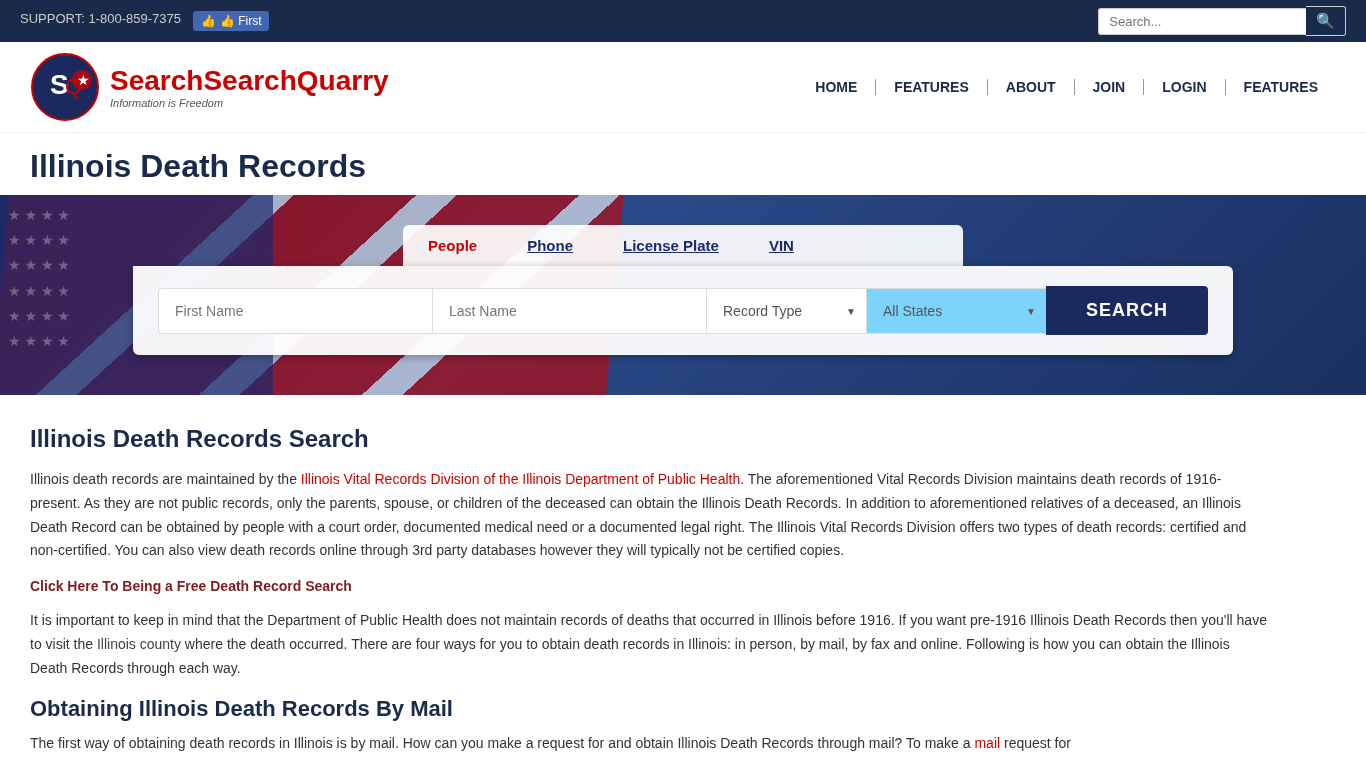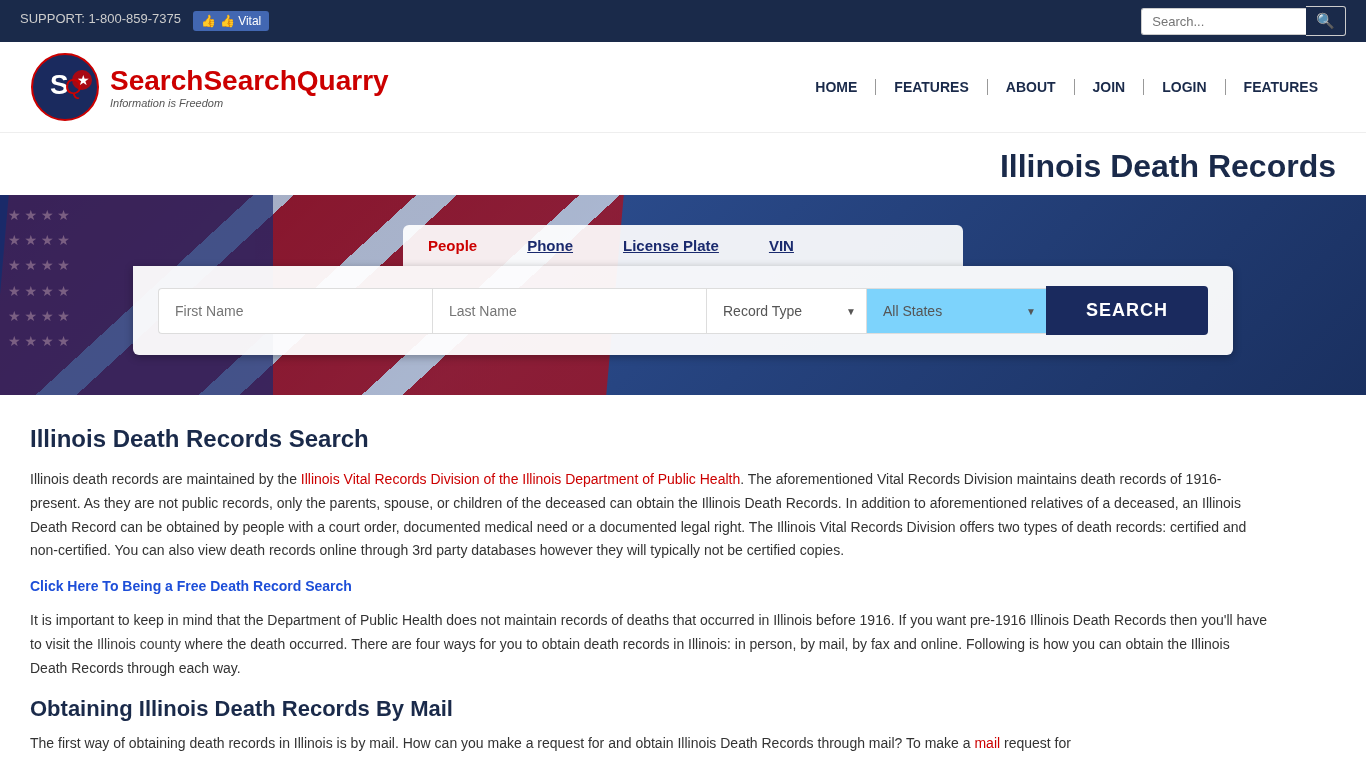--- a/index.html
+++ b/index.html
@@ -33,21 +33,21 @@
     }
     .search-bar-top {
       display: flex;
       align-items: center;
     }
     .search-bar-top input {
       padding: 5px 10px;
       border: 1px solid #ccc;
       border-right: none;
       border-radius: 3px 0 0 3px;
-      width: 165px;
+      width: 208px;
       font-size: 13px;
       outline: none;
     }
     .search-bar-top button {
       background: #1a2a4a;
       border: 1px solid #ccc;
       border-left: none;
       border-radius: 0 3px 3px 0;
       padding: 5px 10px;
       cursor: pointer;
@@ -98,21 +98,20 @@
       font-size: 14px;
       font-weight: bold;
       padding: 0 18px;
       border-right: 1px solid #999;
     }
     nav a:last-child { border-right: none; }
 
     
     .page-title-section {
       padding: 15px 30px 10px;
-      text-align: right;
     }
     .page-title {
       font-size: 32px;
       font-weight: bold;
       color: #1a2a4a;
     }
 
     
     .hero-banner {
       background: linear-gradient(135deg, #1a2a5e 0%, #2a4a8a 40%, #1a3060 100%);
@@ -280,21 +279,21 @@
     }
     .content-p {
       font-size: 14px;
       line-height: 1.7;
       color: #333;
       margin-bottom: 15px;
     }
     .link-red { color: #cc0000; text-decoration: none; }
     .link-blue { color: #404040; text-decoration: none; }
     .free-search-link {
-      color: #1d4ed8;
+      color: #7f1d1d;
       font-weight: bold;
       font-size: 14px;
       text-decoration: none;
       display: block;
       margin-bottom: 15px;
     }
     .section-title {
       font-size: 22px;
       font-weight: bold;
       color: #1a2a4a;
@@ -302,21 +301,21 @@
     }
   </style>
 </head>
 <body>
 
 <div class="top-bar">
   <div class="top-bar-left">
     <span>SUPPORT: 1-800-859-7375</span>
     <button class="fb-like">
       <span>👍</span>
-      <span>👍 Vital</span>
+      <span>👍 First</span>
     </button>
   </div>
   <div class="search-bar-top">
     <input type="text" placeholder="Search..." style="">
     <button>🔍</button>
   </div>
 </div>
 
 <div class="header">
   <div class="logo">

